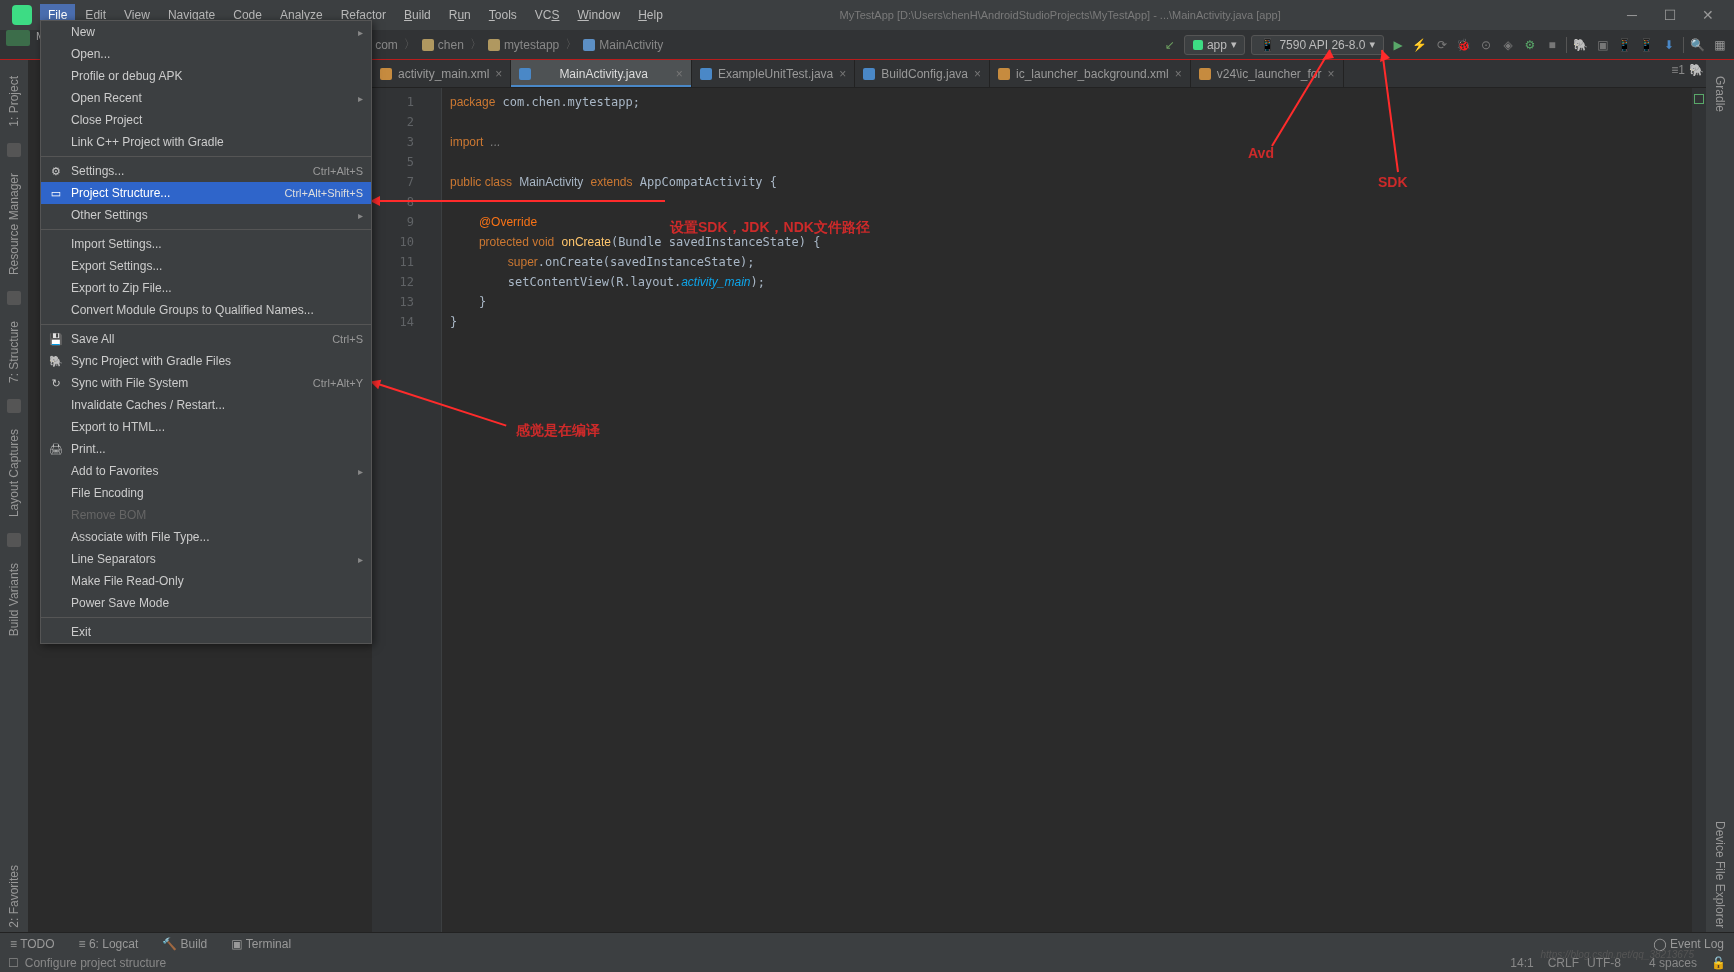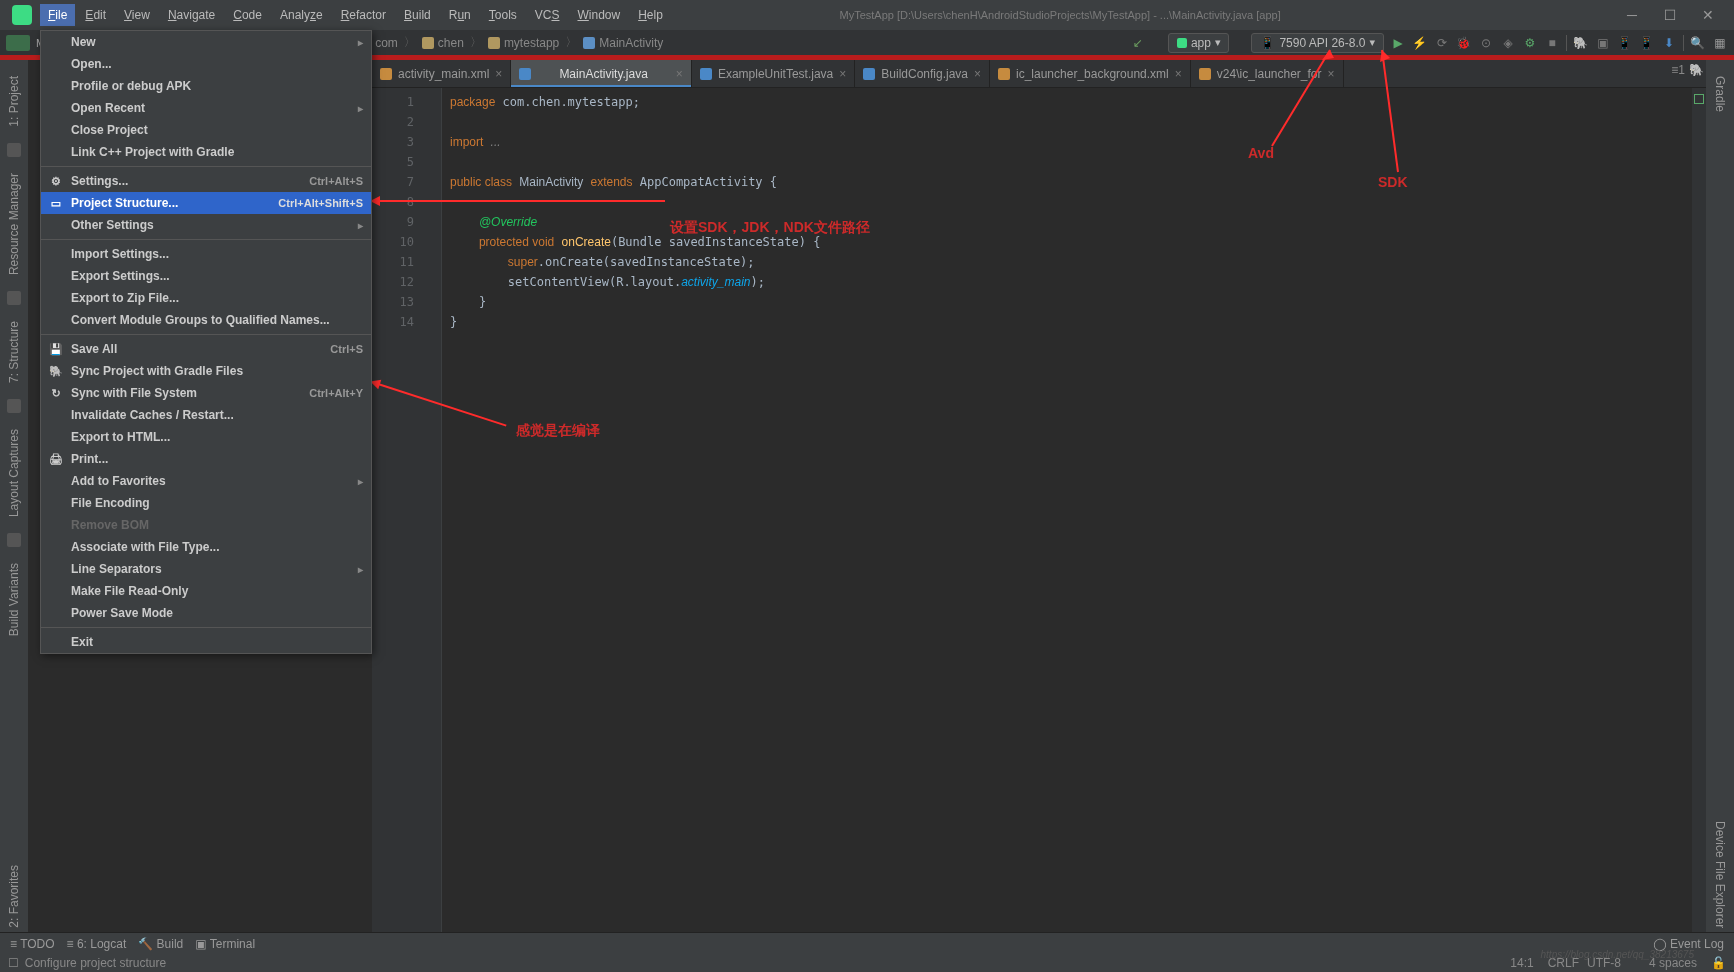--- a/index.html
+++ b/index.html
@@ -6,56 +6,56 @@
 body { width:1734px; height:972px; background:#2b2b2b; color:#a9b7c6; overflow:hidden; }
 .titlebar { height:30px; background:#3c3f41; display:flex; align-items:center; padding:0 4px; }
 .logo { width:20px; height:20px; border-radius:4px; background:#3ddc84; margin:0 8px; }
 .menubar { display:flex; gap:2px; }
 .menu-item { padding:4px 8px; color:#bbb; cursor:pointer; }
 .menu-item.active { background:#4b6eaf; color:#fff; }
 .menu-item u { text-decoration:underline; }
 .title-text { margin-left:auto; margin-right:auto; color:#7a7a7a; font-size:11px; }
 .win-controls { display:flex; gap:10px; margin-left:auto; padding-right:8px; }
 .win-btn { width:28px; height:20px; display:flex; align-items:center; justify-content:center; color:#999; font-size:14px; }
-.navbar { height:30px; background:#313335; display:flex; align-items:center; padding:0 6px; border-bottom:5px solid #b91c1c; }
+.navbar { height:30px; background:#313335; display:flex; padding:0 6px; border-bottom:1px solid #b91c1c; }
 .left-tool { position:absolute; left:0; top:60px; bottom:34px; width:28px; background:#3c3f41; display:flex; flex-direction:column; align-items:center; padding-top:6px; }
 .right-tool { position:absolute; right:0; top:60px; bottom:34px; width:28px; background:#3c3f41; display:flex; flex-direction:column; align-items:center; padding-top:6px; }
 .vtab { writing-mode:vertical-rl; transform:rotate(180deg); padding:10px 2px; font-size:11px; color:#999; display:flex; align-items:center; gap:4px; }
 .vicon { width:14px; height:14px; background:#555; border-radius:2px; margin:6px 0; }
 .breadcrumb { display:flex; align-items:center; gap:2px; font-size:11px; color:#888; }
 .crumb { display:flex; align-items:center; gap:4px; padding:2px 4px; }
 .crumb-sep { color:#666; }
 .cicon { width:12px; height:12px; border-radius:2px; }
 .ci-folder{background:#b09860;} .ci-class{background:#5c8fc4;}
 .toolbar-right { margin-left:auto; display:flex; align-items:center; gap:6px; }
-.tb-sel { background:#3c3f41; border:1px solid #555; border-radius:3px; padding:2px 8px; font-size:11px; color:#bbb; display:flex; align-items:center; gap:4px;margin-left:16px; }
+.tb-sel { background:#3c3f41; border:1px solid #555; border-radius:3px; padding:2px 8px; font-size:11px; color:#bbb; display:flex; align-items:center; gap:4px; }
 .tb-icon { width:16px; height:16px; display:flex; align-items:center; justify-content:center; font-size:12px; }
-.dropdown { position:absolute; left:40px; top:30px; width:332px; background:#3c3f41; border:1px solid #555; box-shadow:2px 2px 8px rgba(0,0,0,.5); z-index:100;font-weight:bold; }
+.dropdown { position:absolute; left:40px; top:20px; width:332px; background:#3c3f41; border:1px solid #555; box-shadow:2px 2px 8px rgba(0,0,0,.5); z-index:100; }
 .dd-item { height:22px; display:flex; align-items:center; padding:0 8px 0 30px; position:relative; color:#ccc; font-size:12px; }
 .dd-item.sel{background:#2f65ca;color:#fff;}
 .dd-item .sc{margin-left:auto;font-size:11px;color:#999;}
 .dd-item.sel .sc{color:#ddd;}
 .dd-item.disabled{color:#666;}
 .dd-sep{height:1px;background:#555;margin:3px 0;}
 .dd-icon{position:absolute;left:8px;width:14px;height:14px;display:flex;align-items:center;justify-content:center;font-size:11px;}
 .dd-sub::after{content:"▸";position:absolute;right:8px;color:#888;font-size:10px;}
 .tabs { position:absolute; left:372px; right:28px; top:60px; height:28px; background:#313335; display:flex; align-items:stretch; border-bottom:1px solid #222; }
 .tab { display:flex; align-items:center; gap:6px; padding:0 8px; border-right:1px solid #222; color:#999; font-size:11px; position:relative; }
 .tab.active{ background:#4e5254; color:#ddd;gap:28px; }
 .tab.active::after{content:"";position:absolute;bottom:0;left:0;right:0;height:2px;background:#4a88c7;}
 .tab-close{color:#777;font-size:12px;}
 .ticon{width:12px;height:12px;border-radius:2px;}
 .ti-xml{background:#c68b3f;} .ti-java{background:#4a88c7;}
 .editor { position:absolute; left:372px; right:28px; top:88px; bottom:34px; background:#2b2b2b; display:flex; }
 .gutter { width:50px; background:#313335; text-align:right; padding:4px 8px 0 0; color:#606366; font-family:Consolas,monospace; font-size:12px; line-height:20px; }
 .g-area { width:20px; background:#313335; border-right:1px solid #3c3f41; padding-top:4px; }
 .code { flex:1; padding:4px 0 0 8px; font-family:Consolas,monospace; font-size:12px; line-height:20px; white-space:pre; color:#a9b7c6; }
-.kw{color:#cc7832;} .ann{color:#22c55e;font-style:italic;} .id{color:#ffc66d;} .cm{color:#808080;font-style:italic;}
+.kw{color:#cc7832;} .ann{color:#f97316;} .id{color:#ffc66d;} .cm{color:#808080;font-style:italic;}
 .right-gut{width:14px;background:#313335;}
-.bottom-bar { position:absolute; left:0; right:0; bottom:18px; height:22px; background:#3c3f41; display:flex; align-items:center; padding:0 10px; gap:12px; font-size:11px; color:#999; border-top:1px solid #222;}
+.bottom-bar { position:absolute; left:0; right:0; bottom:18px; height:22px; background:#3c3f41; display:flex; align-items:center; padding:0 10px; gap:24px; font-size:11px; color:#999; border-top:1px solid #222;}
 .status-bar { position:absolute; left:0; right:0; bottom:0; height:18px; background:#3c3f41; display:flex; align-items:center; padding:0 8px; font-size:11px; color:#888; }
 .annot { position:absolute; color:#cd2a2a; font-size:14px; font-weight:bold; z-index:50; pointer-events:none; }
 .hl-box { position:absolute; border:2px solid #ff2b2b; z-index:60; pointer-events:none; }
 .arrow-line { position:absolute; height:2px; background:#ff2b2b; z-index:55; pointer-events:none; }
 .arrow-line::before{content:"";position:absolute;left:-10px;top:-4px;border:5px solid transparent;border-right:10px solid #ff2b2b;}
 svg.arrow{position:absolute;z-index:60;pointer-events:none;}
 .right-extras{position:absolute; right:30px; top:63px; display:flex; gap:4px; align-items:center; color:#888; font-size:11px;}
 </style>
 </head>
 <body>

